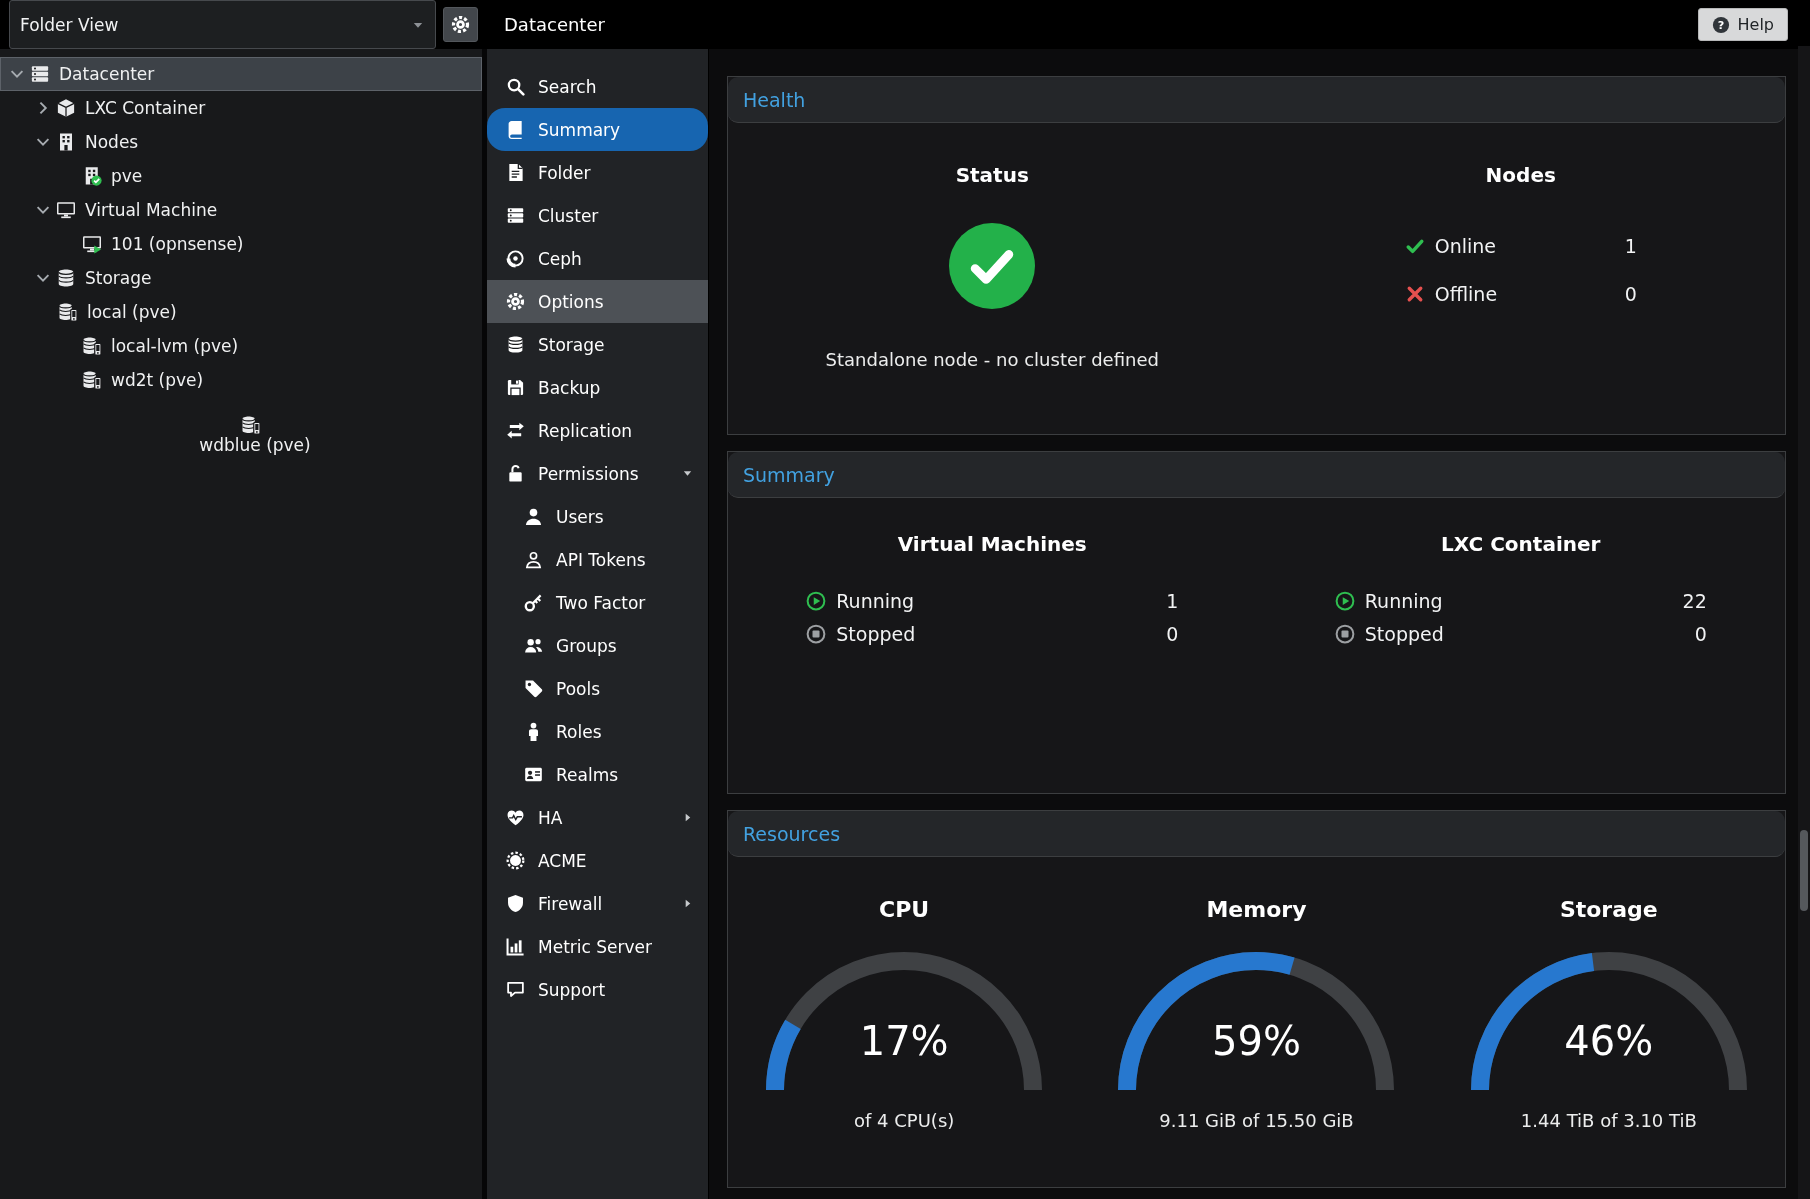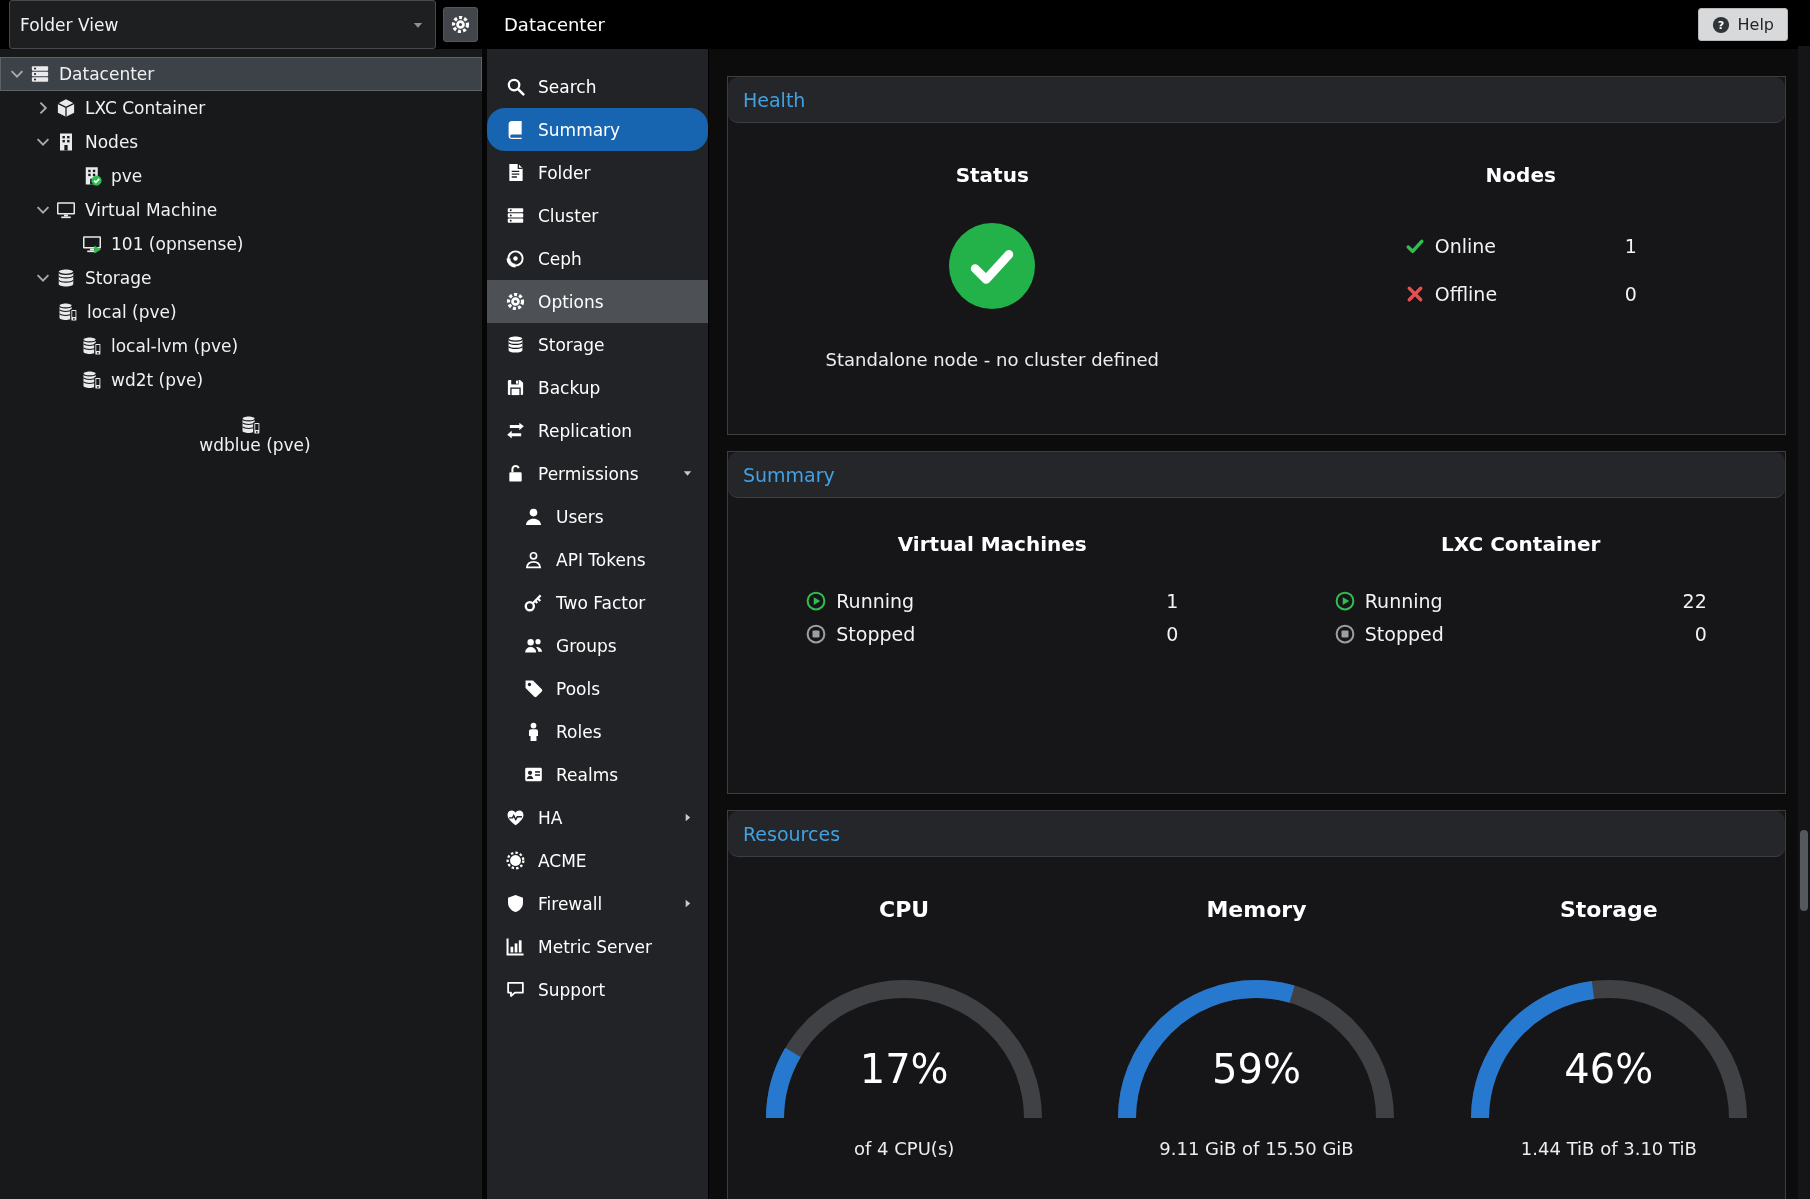--- a/index.html
+++ b/index.html
@@ -61,21 +61,21 @@
   .row-ico.green { color:#2fbe50; }
   .row-ico.red { color:#e5504f; }
   .row-ico.gray { color:#9da0a3; }
   .kv-value { margin-left:auto; }
 
   .guests-body { display:flex; padding:34px 0 148px; }
   .guest-col { flex:1; text-align:center; }
 
   .resources-body { display:flex; padding:40px 0 56px; }
   .gauge-col { flex:1; text-align:center; }
-  .gauge-heading { font-size:22px; font-weight:bold; color:#fff; margin-bottom:40px; }
+  .gauge-heading { font-size:22px; font-weight:bold; color:#fff; margin-bottom:12px; }
   .gauge-wrap { position:relative; width:300px; height:168px; margin:0 auto; }
   .gauge-svg { width:300px; height:168px; }
   .gauge-svg .track { fill:none; stroke:#3f4144; stroke-width:12; }
   .gauge-svg .meter { fill:none; stroke:#2778cf; stroke-width:12; }
   .gauge-percent { position:absolute; left:0; right:0; top:84px; font-size:40px; color:#fff; }
   .gauge-caption { margin-top:8px; font-size:18px; color:#eceded; }
 
   .v-scrollbar { position:absolute; top:46px; right:0; bottom:0; width:12px; background:#151517; }
   .v-thumb { position:absolute; left:2px; width:8px; top:68%; height:7%; background:#55585c; border-radius:4px; }
 </style>

